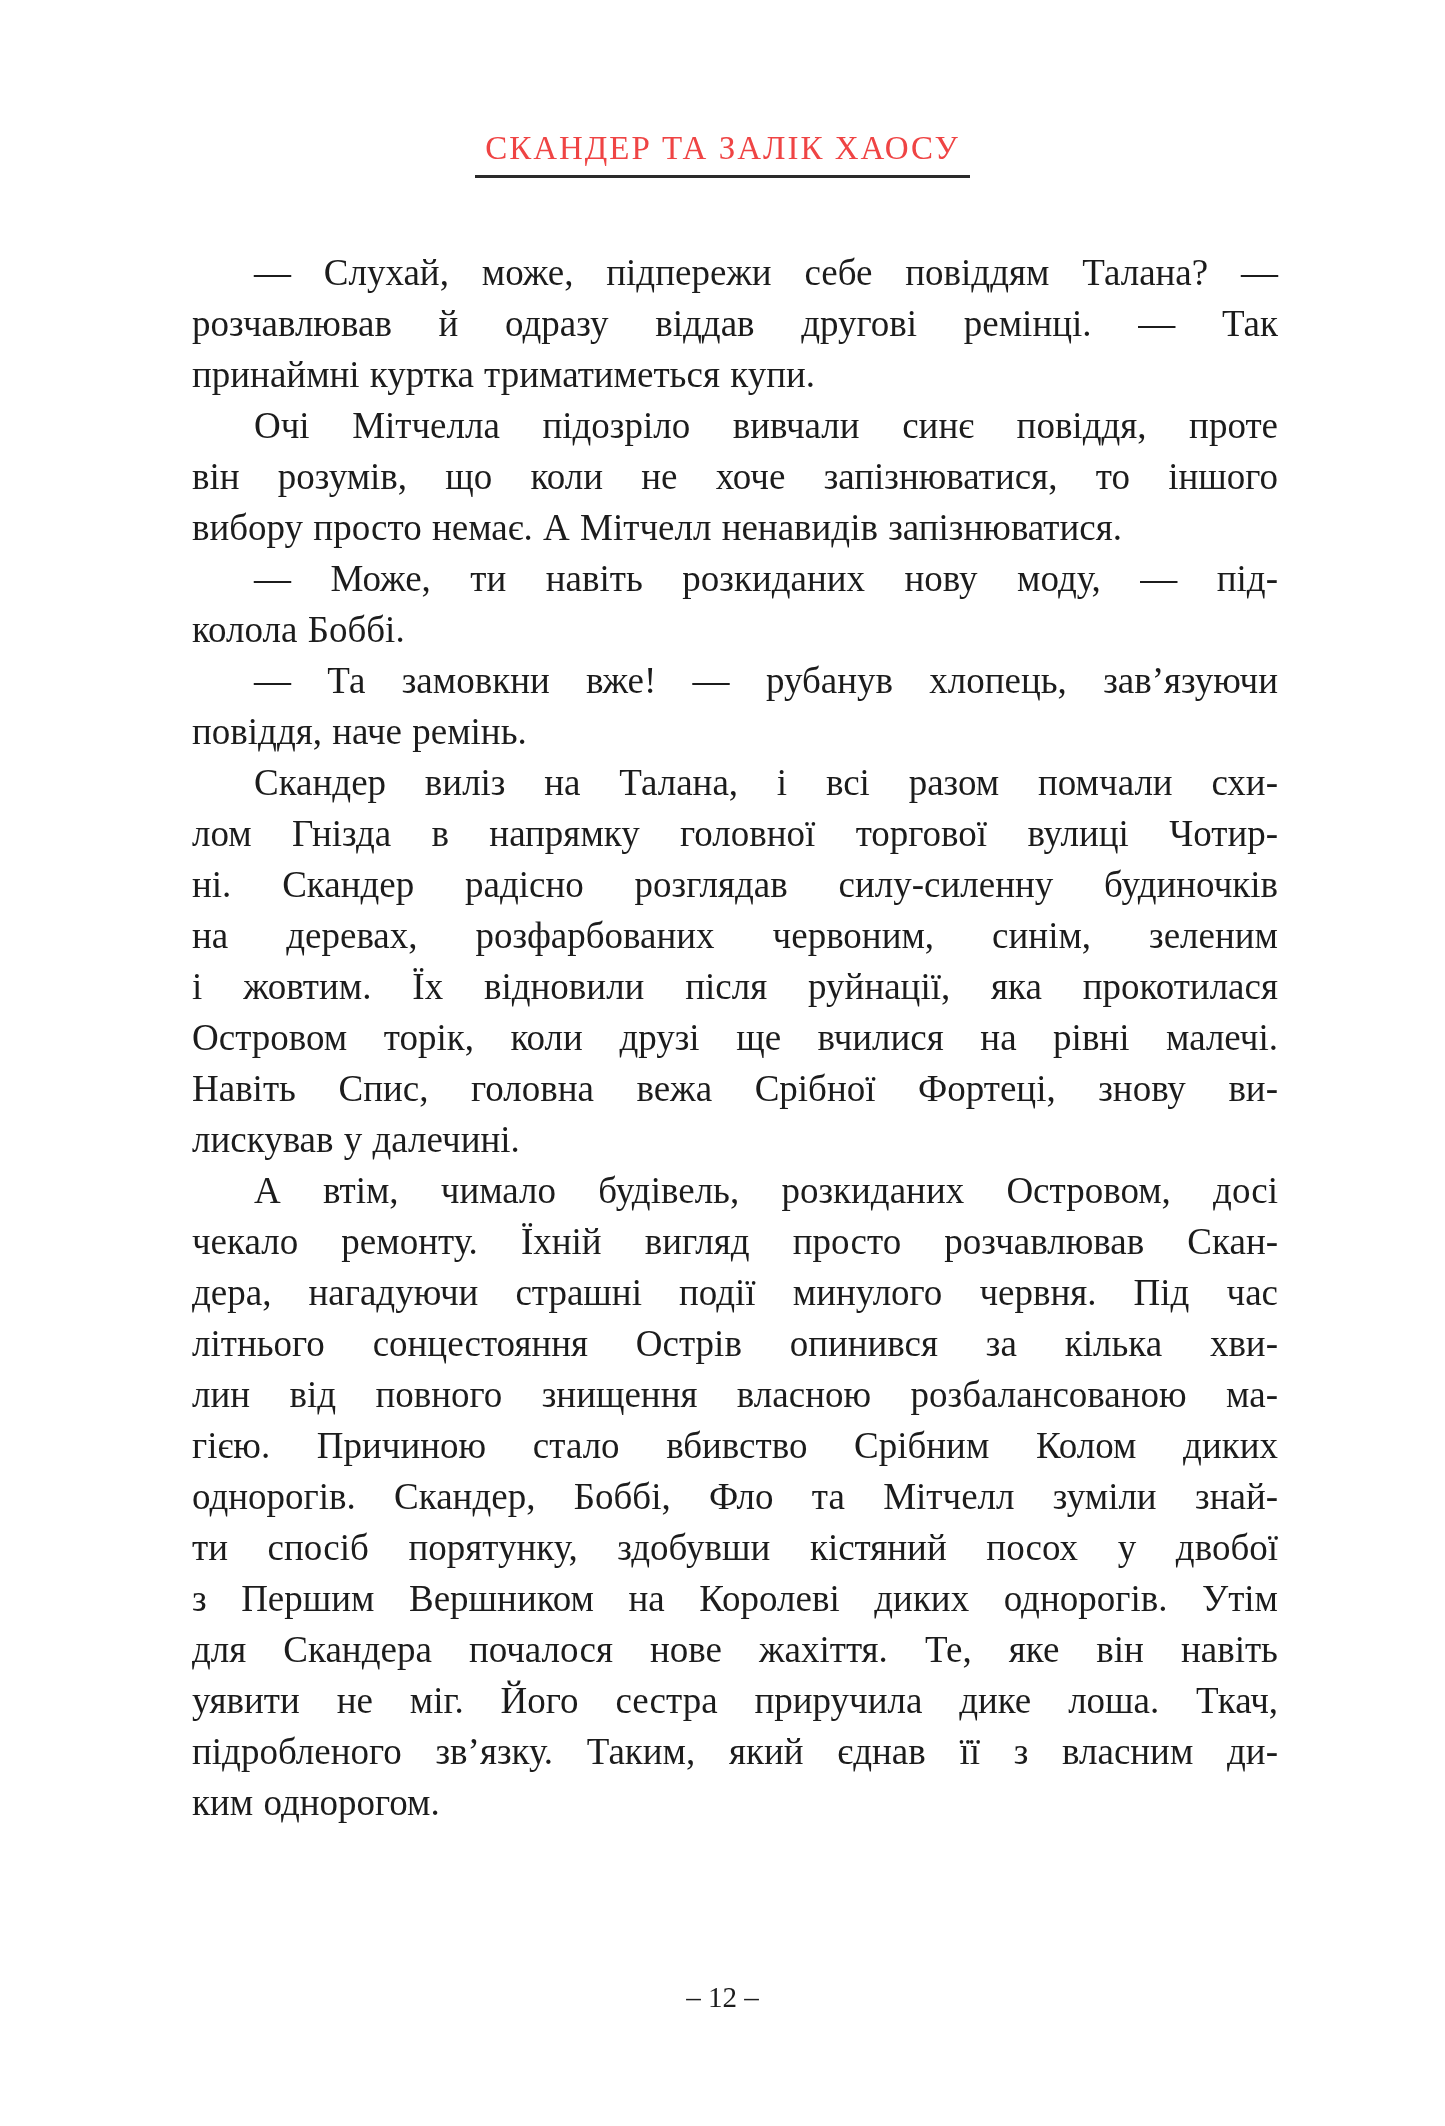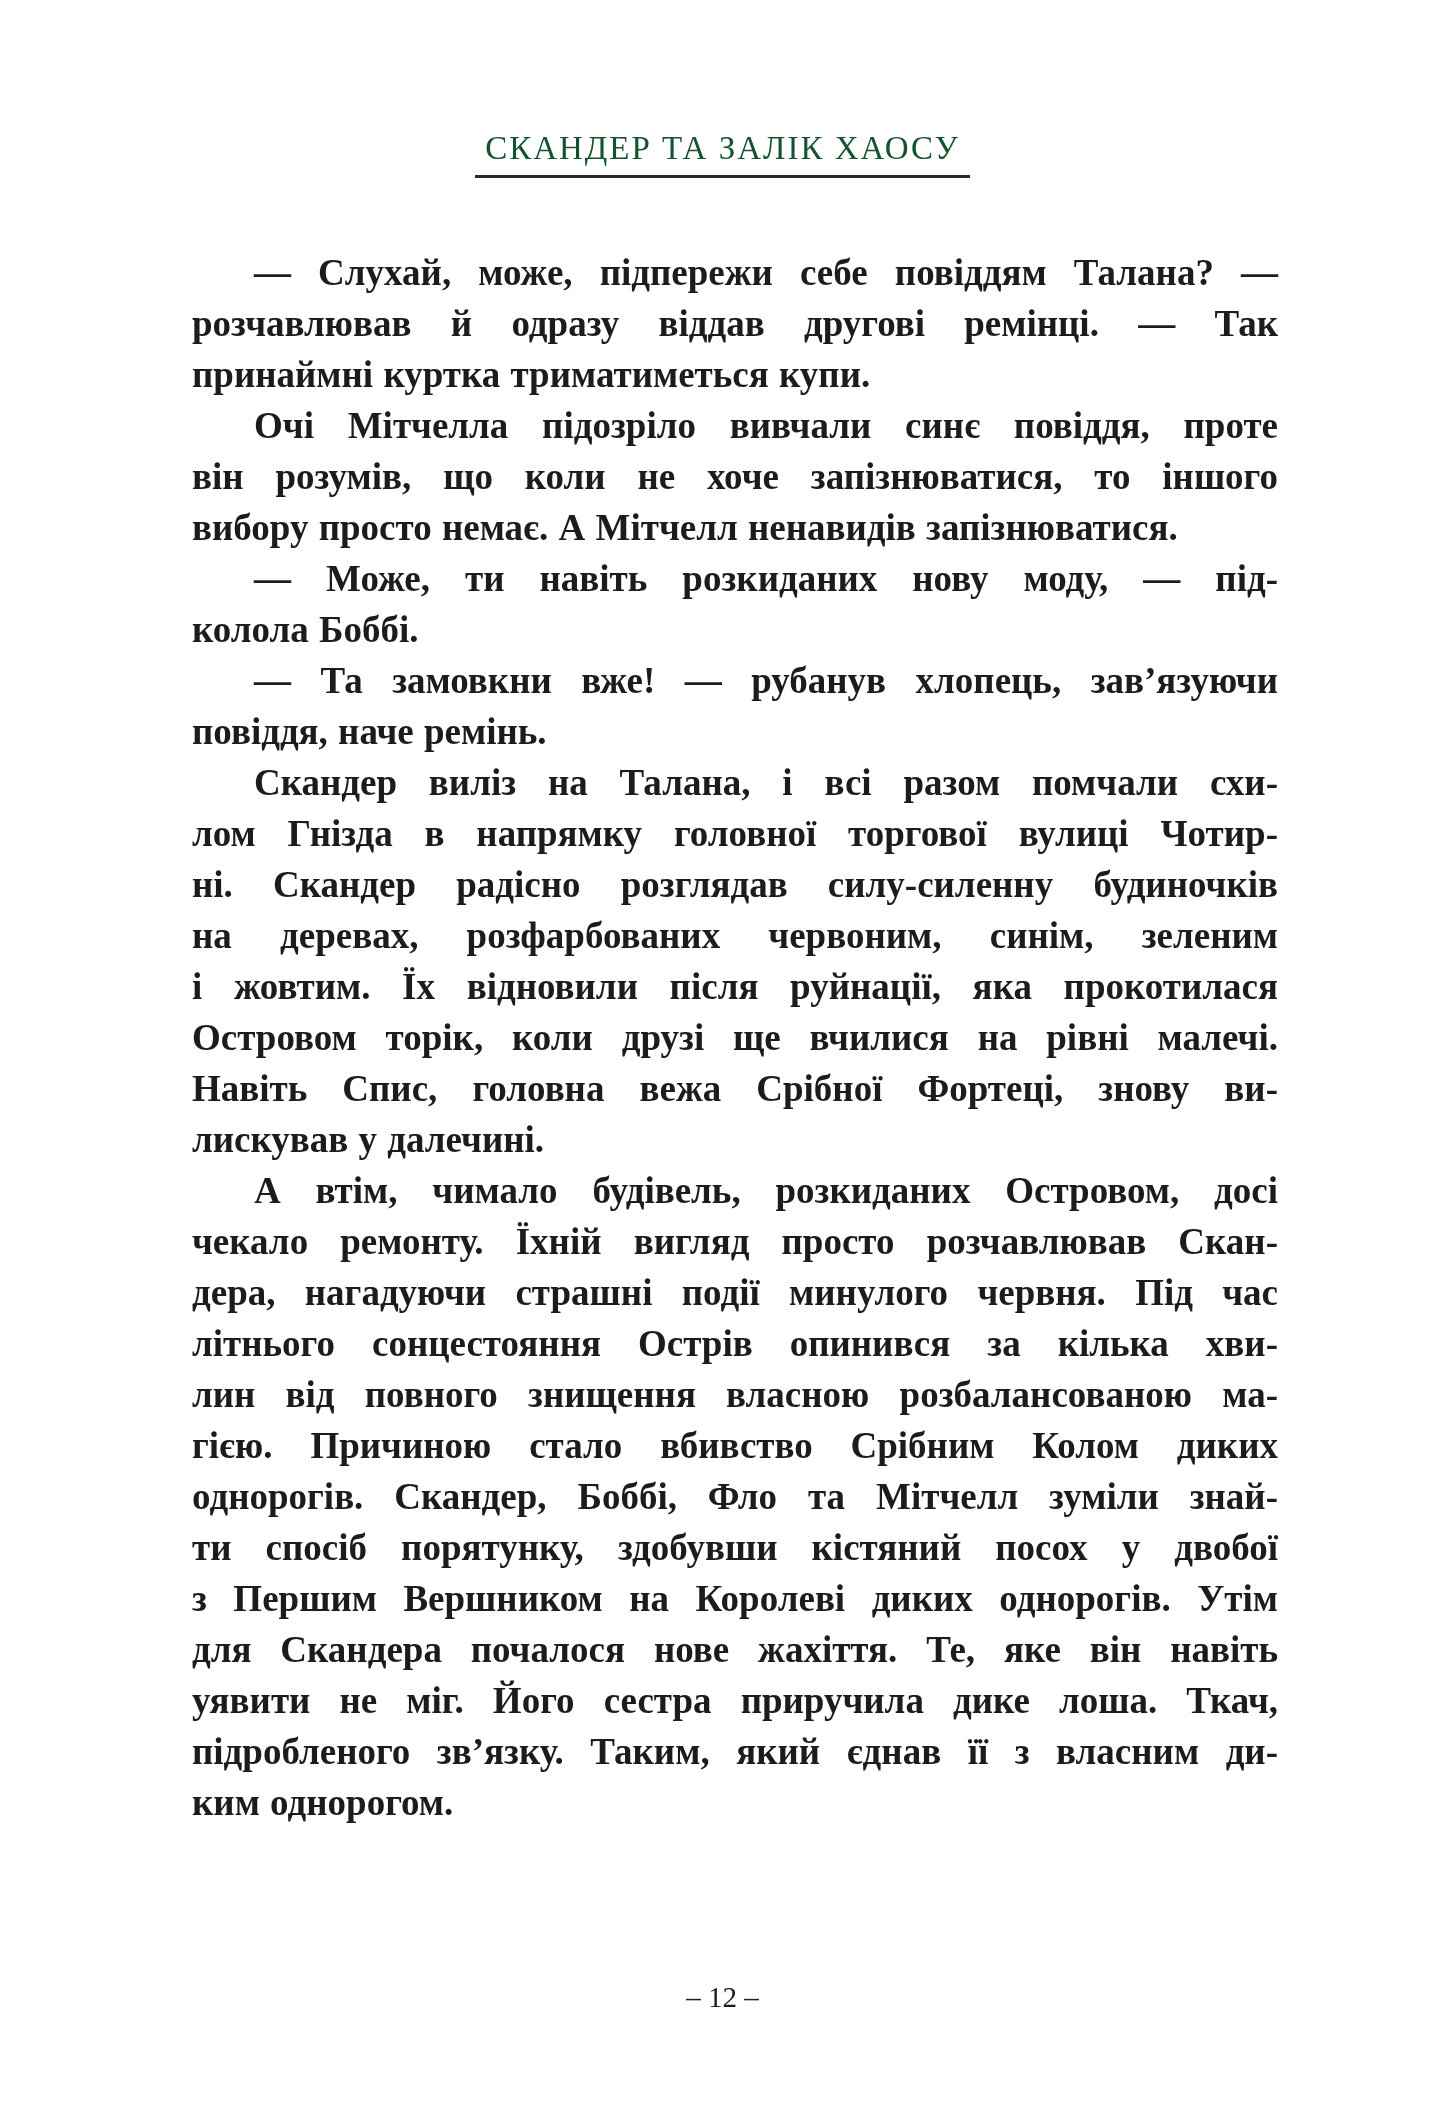--- a/index.html
+++ b/index.html
@@ -23,32 +23,31 @@
     left: 0;
     right: 0;
     text-align: center;
   }
   .running-head .head-inner {
     display: inline-block;
     font-size: 33px;
     line-height: 36px;
     letter-spacing: 2px;
     font-weight: 500;
-    color: #14532d;
+    color: #ef4444;
     border-bottom: 3px solid #2a2a2a;
     padding: 0 10px 9px 10px;
     white-space: nowrap;
   }
   
   .text-block {
     position: absolute;
     top: 247px;
     left: 192px;
     width: 1086px;
-    font-weight: bold;
   }
   .paragraph {
     margin: 0;
     padding: 0;
   }
   .line {
     font-size: 37px;
     line-height: 51px;
     height: 51px;
     text-align: justify;

